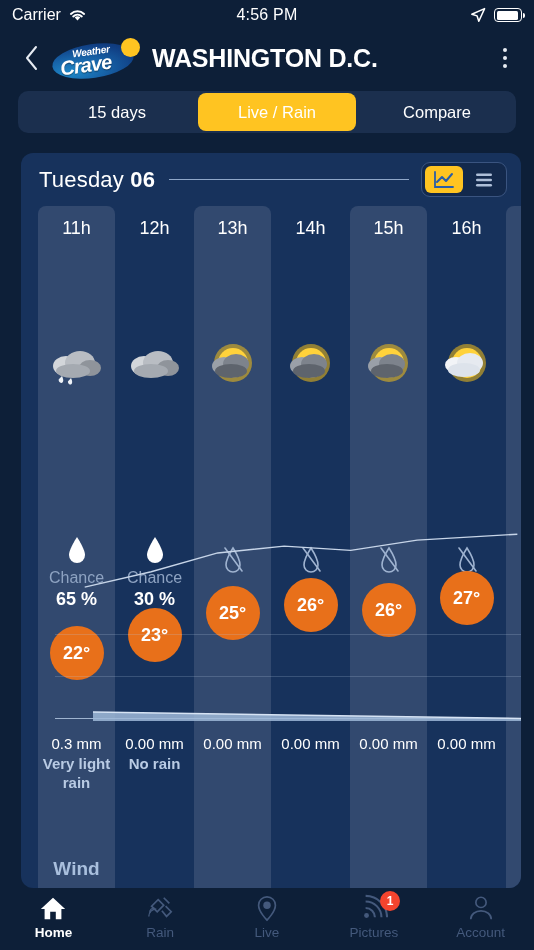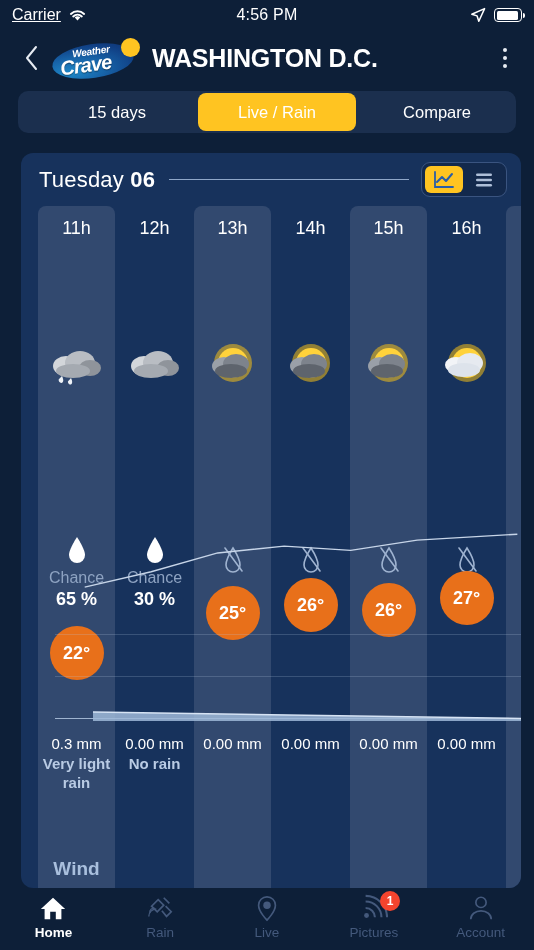--- a/index.html
+++ b/index.html
@@ -8,21 +8,21 @@
     background: #0d1f38;
     font-family: "Liberation Sans", sans-serif;
     overflow: hidden;
   }
   .phone { position: relative; width: 534px; height: 950px; background: #0d1f38; }
 
   
   .statusbar {
     position: absolute; top: 0; left: 0; right: 0; height: 30px;
     display: flex; align-items: center; padding: 0 12px;
-    color: #ffffff; font-size: 16px; text-decoration: underline;
+    color: #ffffff; font-size: 16px;
   }
   .sb-left { display: flex; align-items: center; gap: 7px; }
   .sb-center { position: absolute; left: 0; right: 0; text-align: center;
                font-size: 16px; font-weight: 500; letter-spacing: .2px; }
   .sb-right { margin-left: auto; display: flex; align-items: center; gap: 8px; z-index: 2; }
   .battery {
     width: 28px; height: 14px; border: 1.6px solid #ffffff; border-radius: 4px;
     position: relative; padding: 1.5px;
   }
   .battery::after {
@@ -370,20 +370,21 @@
       <div class="graphzone" id="graphzone">
           <div class="gline" style="top: 0px;"></div>
           <div class="gline" style="top: 42px;"></div>
           <div class="gline" style="top: 84px; background: rgba(196, 216, 240, 0.75);"></div>
           <svg viewBox="0 0 534 90" width="534" height="90" style="position:absolute;left:0;top:0;">
             <path d="M38 78 L500 85 L500 87 L38 87 Z" fill="#9fb8d8" opacity=".85"></path>
    <polyline points="38,78 500,85" fill="none" stroke="#d6e3f4" stroke-width="1.4"></polyline>
           </svg>
         </div>
     <div class="bub" style="top: 420px; left: 38.5px;">22°</div>
+        <div class="bub" style="top: 402px; left: 116.5px;">23°</div>
         <div class="bub" style="top: 380px; left: 194.5px;">25°</div>
         <div class="bub" style="top: 372px; left: 272.5px;">26°</div>
         <div class="bub" style="top: 377px; left: 350.5px;">26°</div>
         <div class="bub" style="top: 365px; left: 428.5px;">27°</div>
       </div>
 
   </div>
 
   <div class="nav" id="nav">
       <div class="navitem active">

